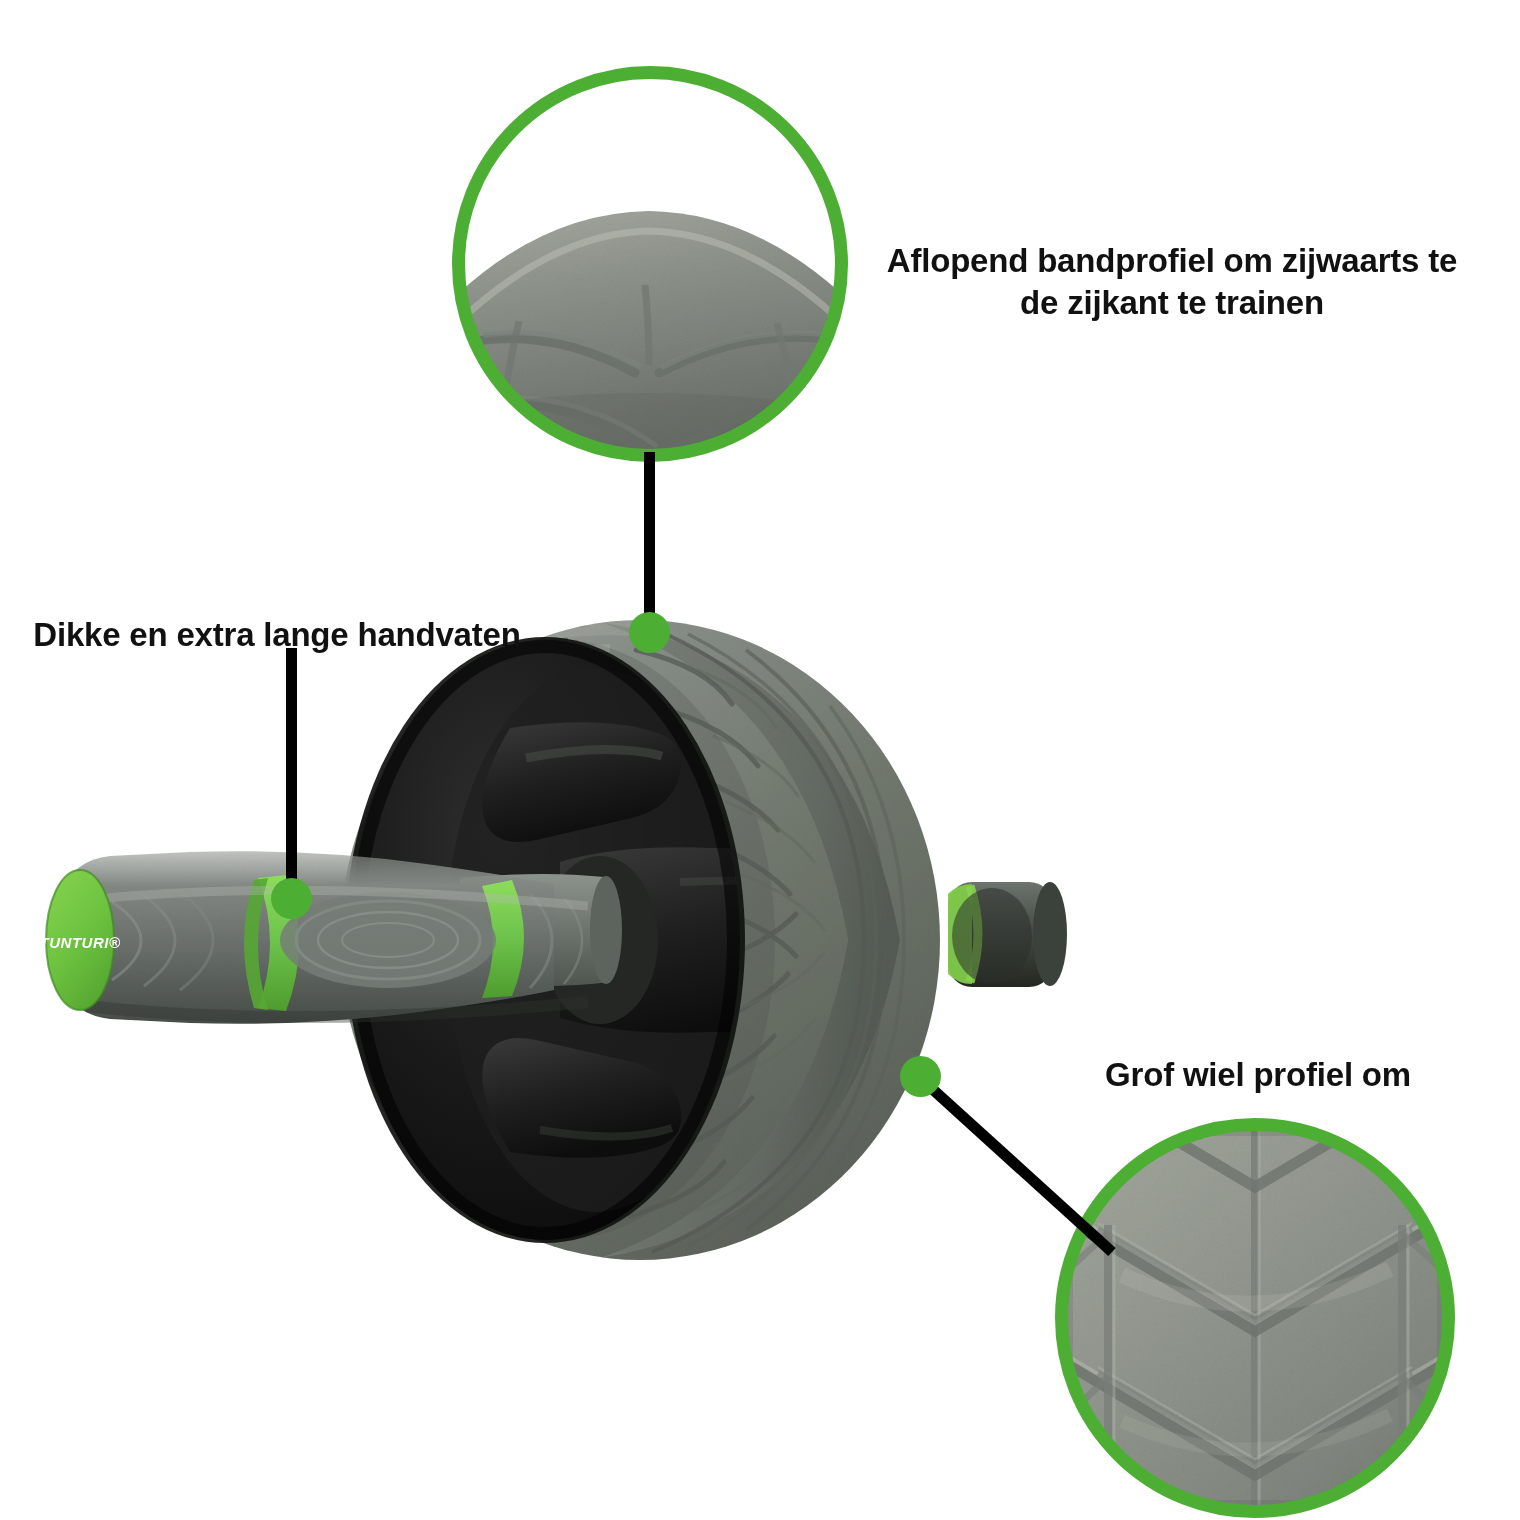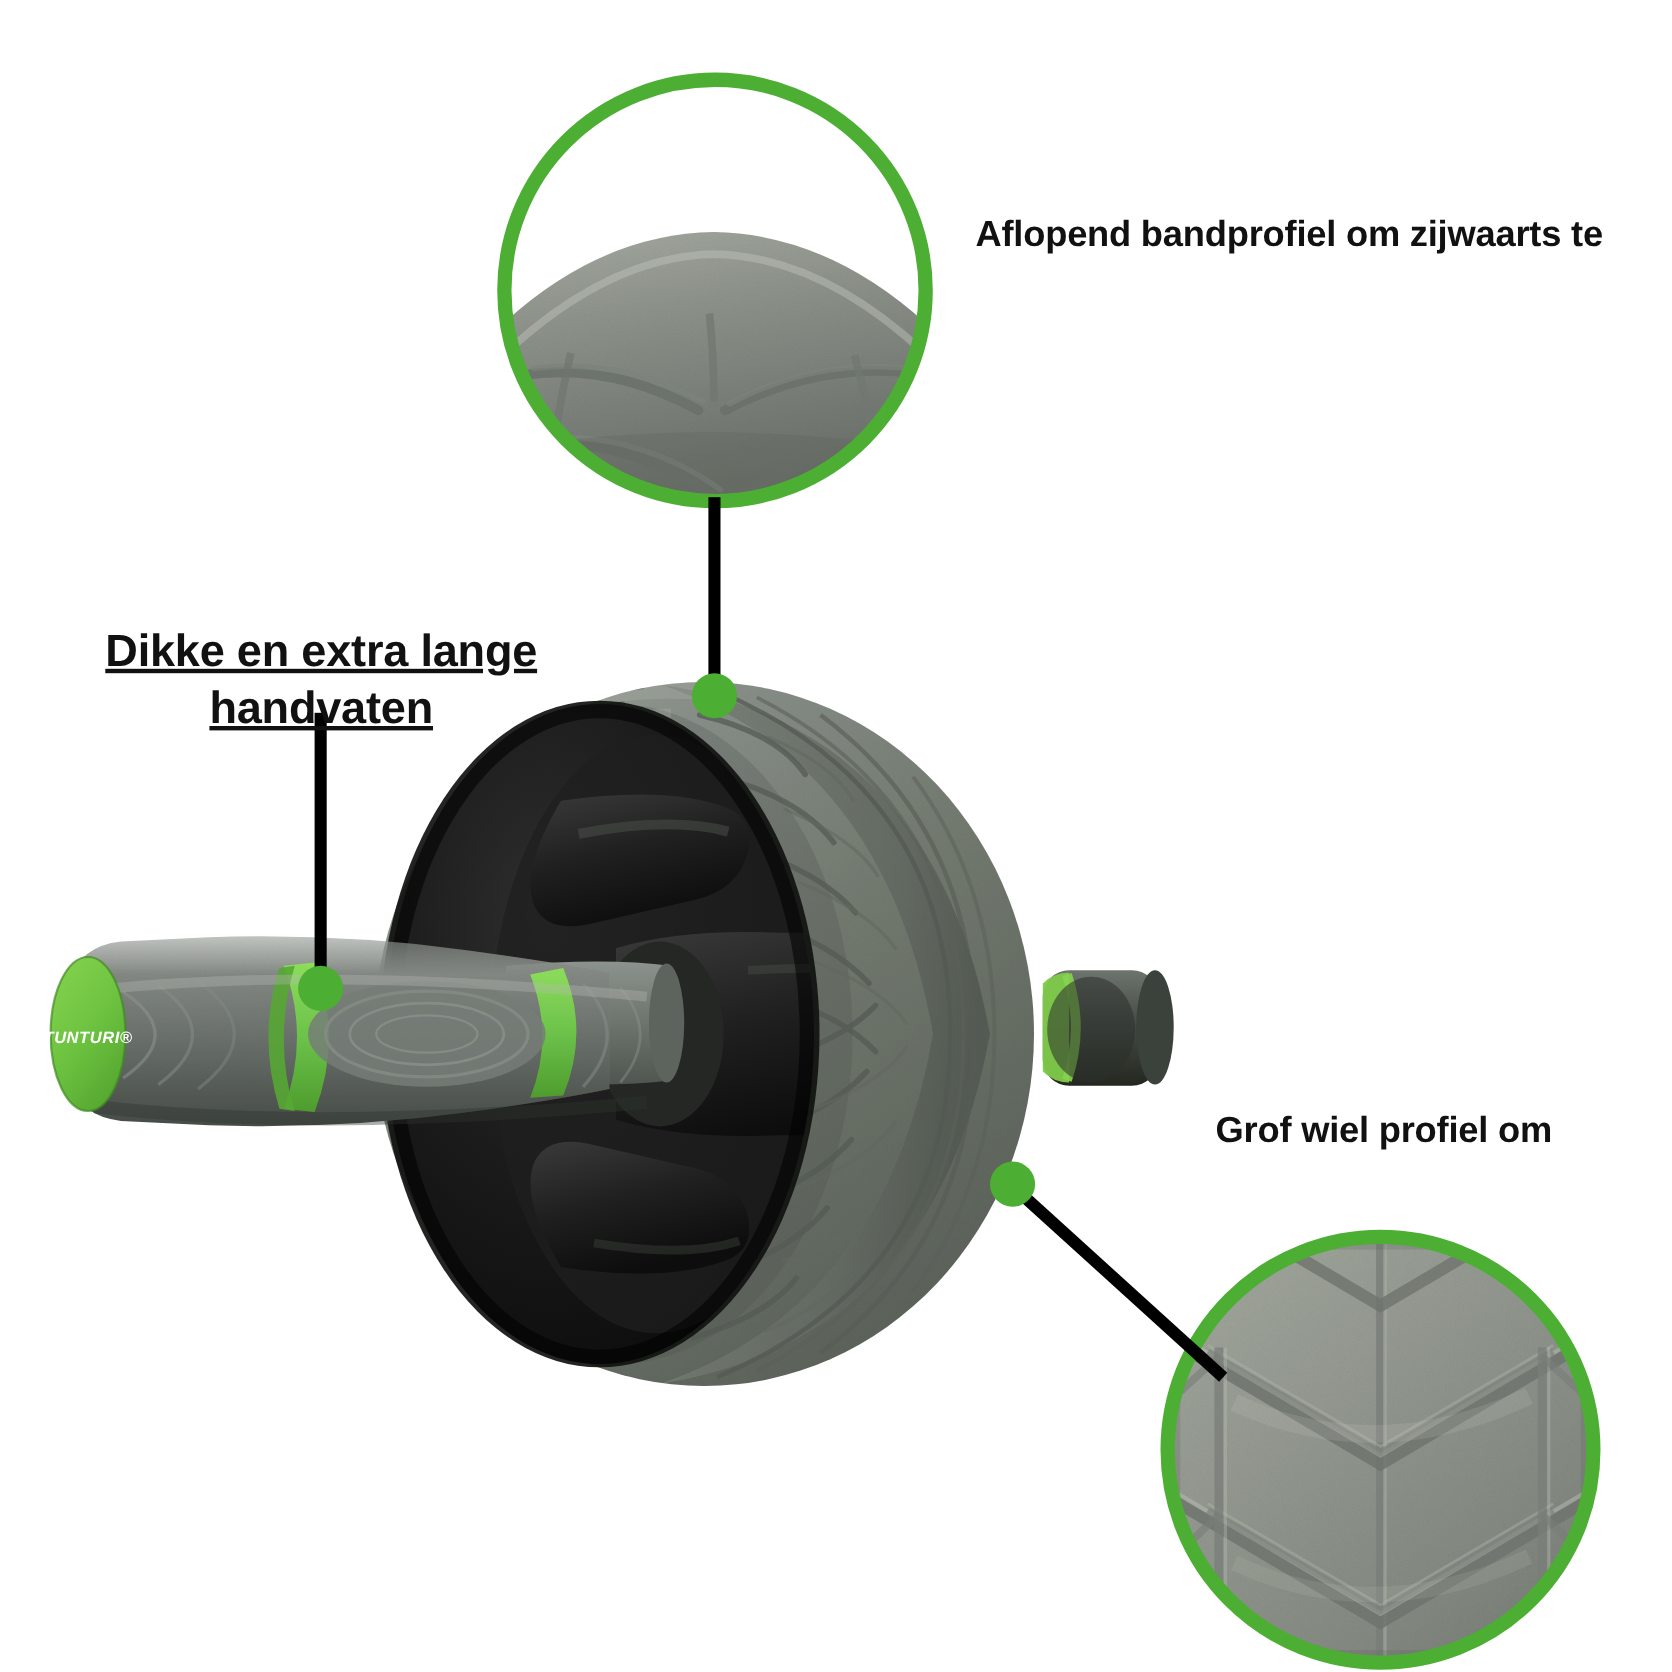--- a/index.html
+++ b/index.html
@@ -2,24 +2,24 @@
 <html><head>
 <meta charset="utf-8">
 <title>Product Infographic</title>
 <style>
   html,body{margin:0;padding:0;background:#ffffff;}
   body{width:1520px;height:1520px;overflow:hidden;
        font-family:"Liberation Sans","DejaVu Sans",sans-serif;}
   #stage{position:relative;width:1520px;height:1520px;background:#fff;}
 
   .callout-text{position:absolute;font-weight:bold;color:#111111;
-      text-align:center;line-height:1.26;letter-spacing:-0.2px;}
+      text-align:center;line-height:1.26;letter-spacing:-0.2px;margin-top:48px;}
 
   #callout-top-right{left:852px;top:192px;width:640px;font-size:33px;}
-  #callout-left{left:22px;top:566px;width:540px;font-size:41px;text-decoration:underline;}
+  #callout-left{left:7px;top:566px;width:540px;font-size:33px;}
   #callout-bottom-right{left:1048px;top:1006px;width:420px;font-size:33px;}
 
   .mag-circle{position:absolute;border-radius:50%;overflow:hidden;
       box-sizing:border-box;background:#8f938c;}
   .mag-ring{position:absolute;border-radius:50%;box-sizing:border-box;
       pointer-events:none;}
 
   #mag-top{left:459px;top:73px;width:382px;height:382px;}
   #mag-top-ring{left:452px;top:66px;width:396px;height:396px;border:13px solid #4CAF33;}
   #mag-bottom{left:1062px;top:1125px;width:386px;height:386px;}
@@ -379,20 +379,21 @@
   <svg id="line-bottom" viewBox="0 0 220 200">
     <line x1="18" y1="16" x2="212" y2="192" stroke="#000000" stroke-width="11"></line>
   </svg>
 
   <div class="dot" id="dot-top"></div>
   <div class="dot" id="dot-left"></div>
   <div class="dot" id="dot-bottom"></div>
 
   <div class="callout-text" id="callout-top-right">
     <div>Aflopend bandprofiel om zijwaarts te</div>
+    <div>de zijkant te trainen</div>
   </div>
 
   <div class="callout-text" id="callout-left">
     <div>Dikke en extra lange handvaten</div>
   </div>
 
   <div class="callout-text" id="callout-bottom-right">
     <div>Grof wiel profiel om</div>
   </div>
 

